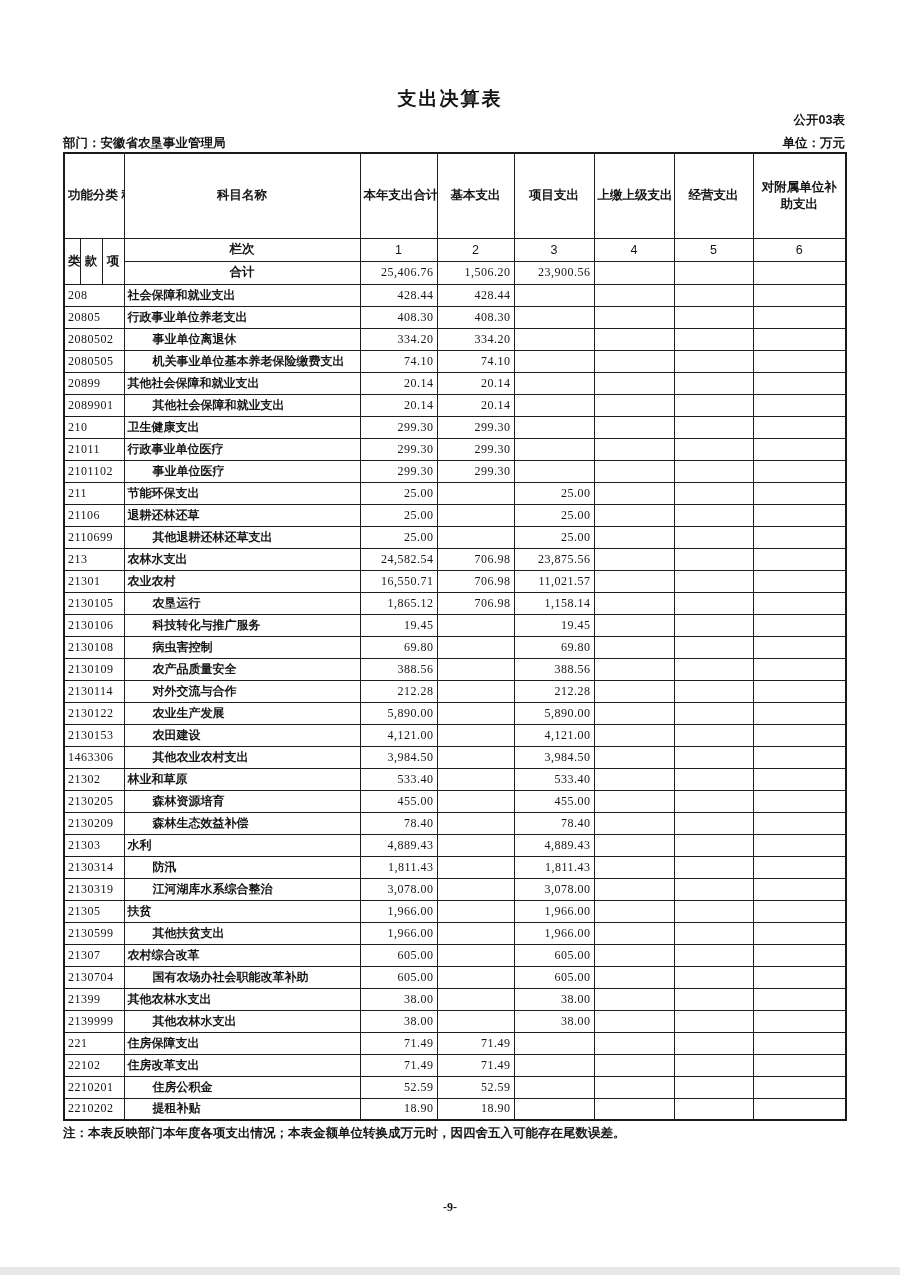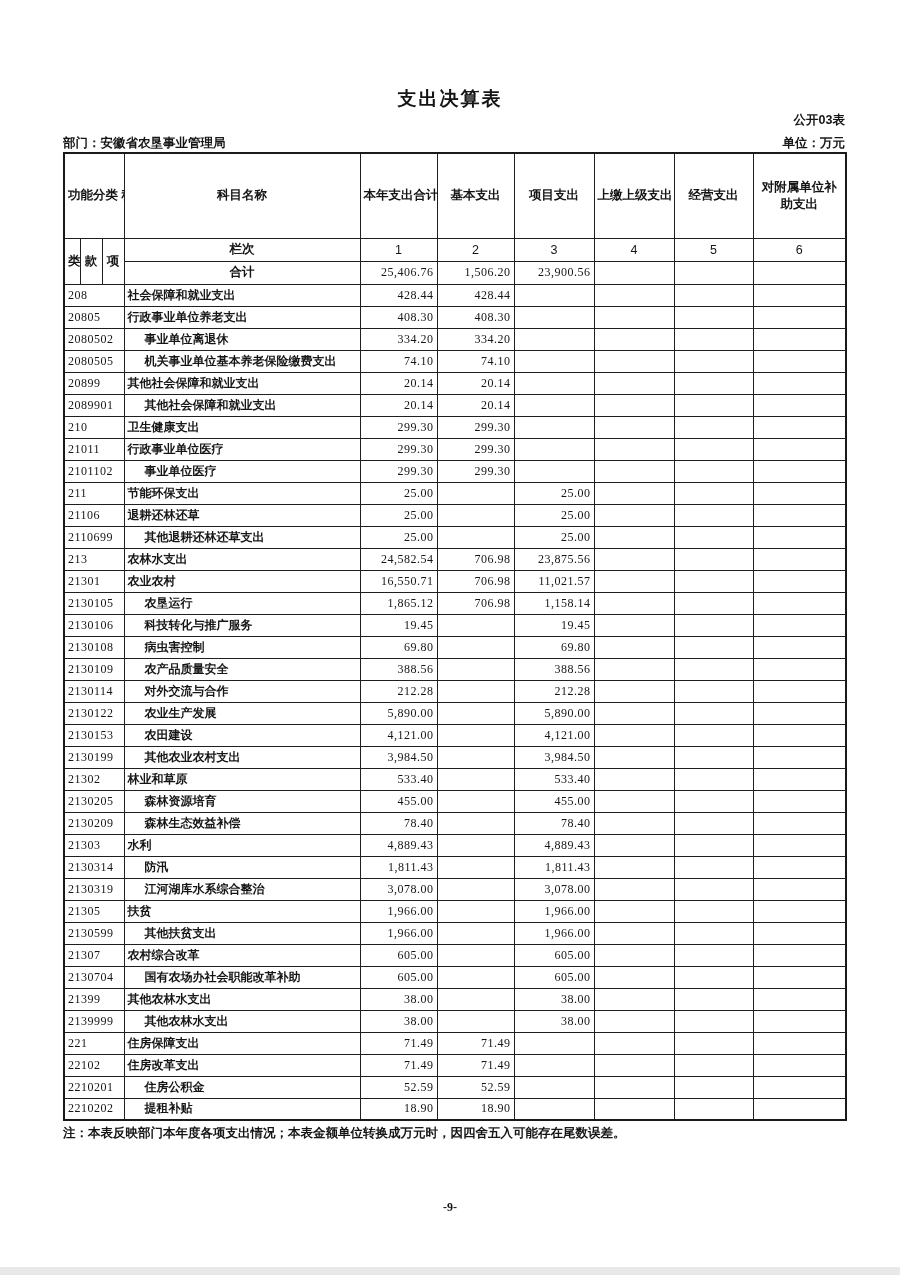--- a/index.html
+++ b/index.html
@@ -34,21 +34,21 @@
   th{font-size:12.5px;font-weight:600;text-align:center;vertical-align:middle;}
   th.multiline{white-space:pre-line;line-height:1.35;}
   td.center{text-align:center;font-size:12.5px;}
   td.label-cell{text-align:center;font-size:12.5px;font-weight:600;margin-left:28px;}
   tbody tr{height:22px;}
   td.code{
     text-align:left;font-size:12px;padding-left:2px;
     font-family:"Liberation Serif",serif;letter-spacing:0.5px;
   }
   td.name{font-size:12px;font-weight:600;padding-left:4px;}
-  td.name.indent{padding-left:20px;}
+  td.name.indent{padding-left:28px;}
   td.num{
     text-align:right;font-size:12px;padding-right:3px;
     font-family:"Liberation Serif",serif;letter-spacing:0.5px;
   }
   .footnote{
     position:absolute;top:1125px;left:63px;width:800px;
     font-size:12.5px;font-weight:600;
   }
   .page-number{
     position:absolute;top:1200px;left:0;width:100%;text-align:center;
@@ -321,21 +321,21 @@
           <td colspan="3" class="code">2130153</td>
           <td class="name indent">农田建设</td>
           <td class="num">4,121.00</td>
           <td class="num"></td>
           <td class="num">4,121.00</td>
           <td class="num"></td>
           <td class="num"></td>
           <td class="num"></td>
         </tr>
         <tr>
-          <td colspan="3" class="code">2130199</td>
+          <td colspan="3" class="code">1463306</td>
           <td class="name indent">其他农业农村支出</td>
           <td class="num">3,984.50</td>
           <td class="num"></td>
           <td class="num">3,984.50</td>
           <td class="num"></td>
           <td class="num"></td>
           <td class="num"></td>
         </tr>
         <tr>
           <td colspan="3" class="code">21302</td>

